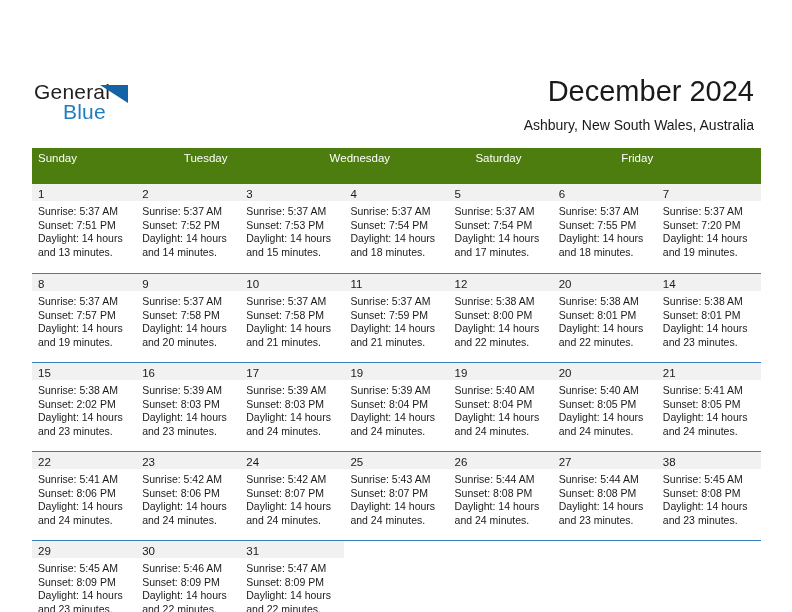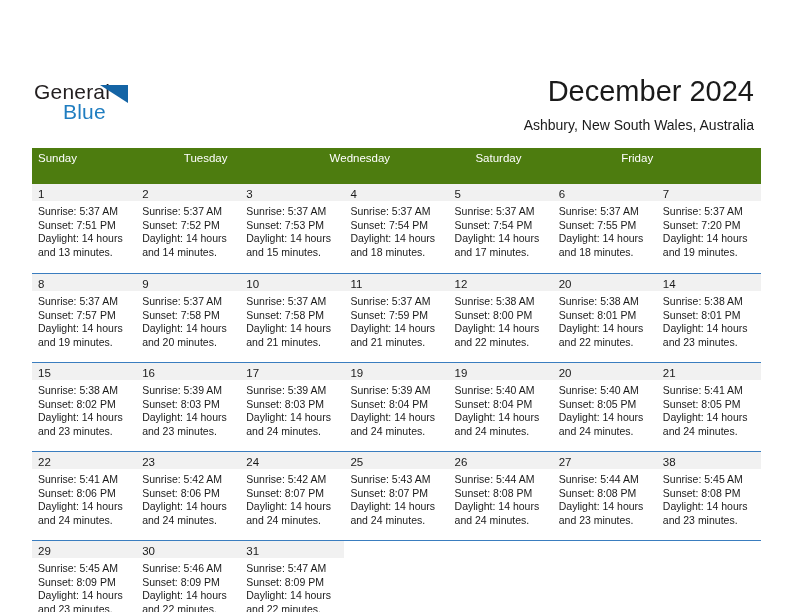--- a/index.html
+++ b/index.html
@@ -307,21 +307,21 @@
               <div class="day-line">Daylight: 14 hours</div>
               <div class="day-line">and 23 minutes.</div>
             </div>
           </div>
         </div>
         <div class="week">
           <div class="day-cell">
             <div class="day-num-strip"><span class="day-num">15</span></div>
             <div class="day-body">
               <div class="day-line">Sunrise: 5:38 AM</div>
-              <div class="day-line">Sunset: 8:02 PM</div>
+              <div class="day-line">Sunset: 2:02 PM</div>
               <div class="day-line">Daylight: 14 hours</div>
               <div class="day-line">and 23 minutes.</div>
             </div>
           </div>
           <div class="day-cell">
             <div class="day-num-strip"><span class="day-num">16</span></div>
             <div class="day-body">
               <div class="day-line">Sunrise: 5:39 AM</div>
               <div class="day-line">Sunset: 8:03 PM</div>
               <div class="day-line">Daylight: 14 hours</div>

